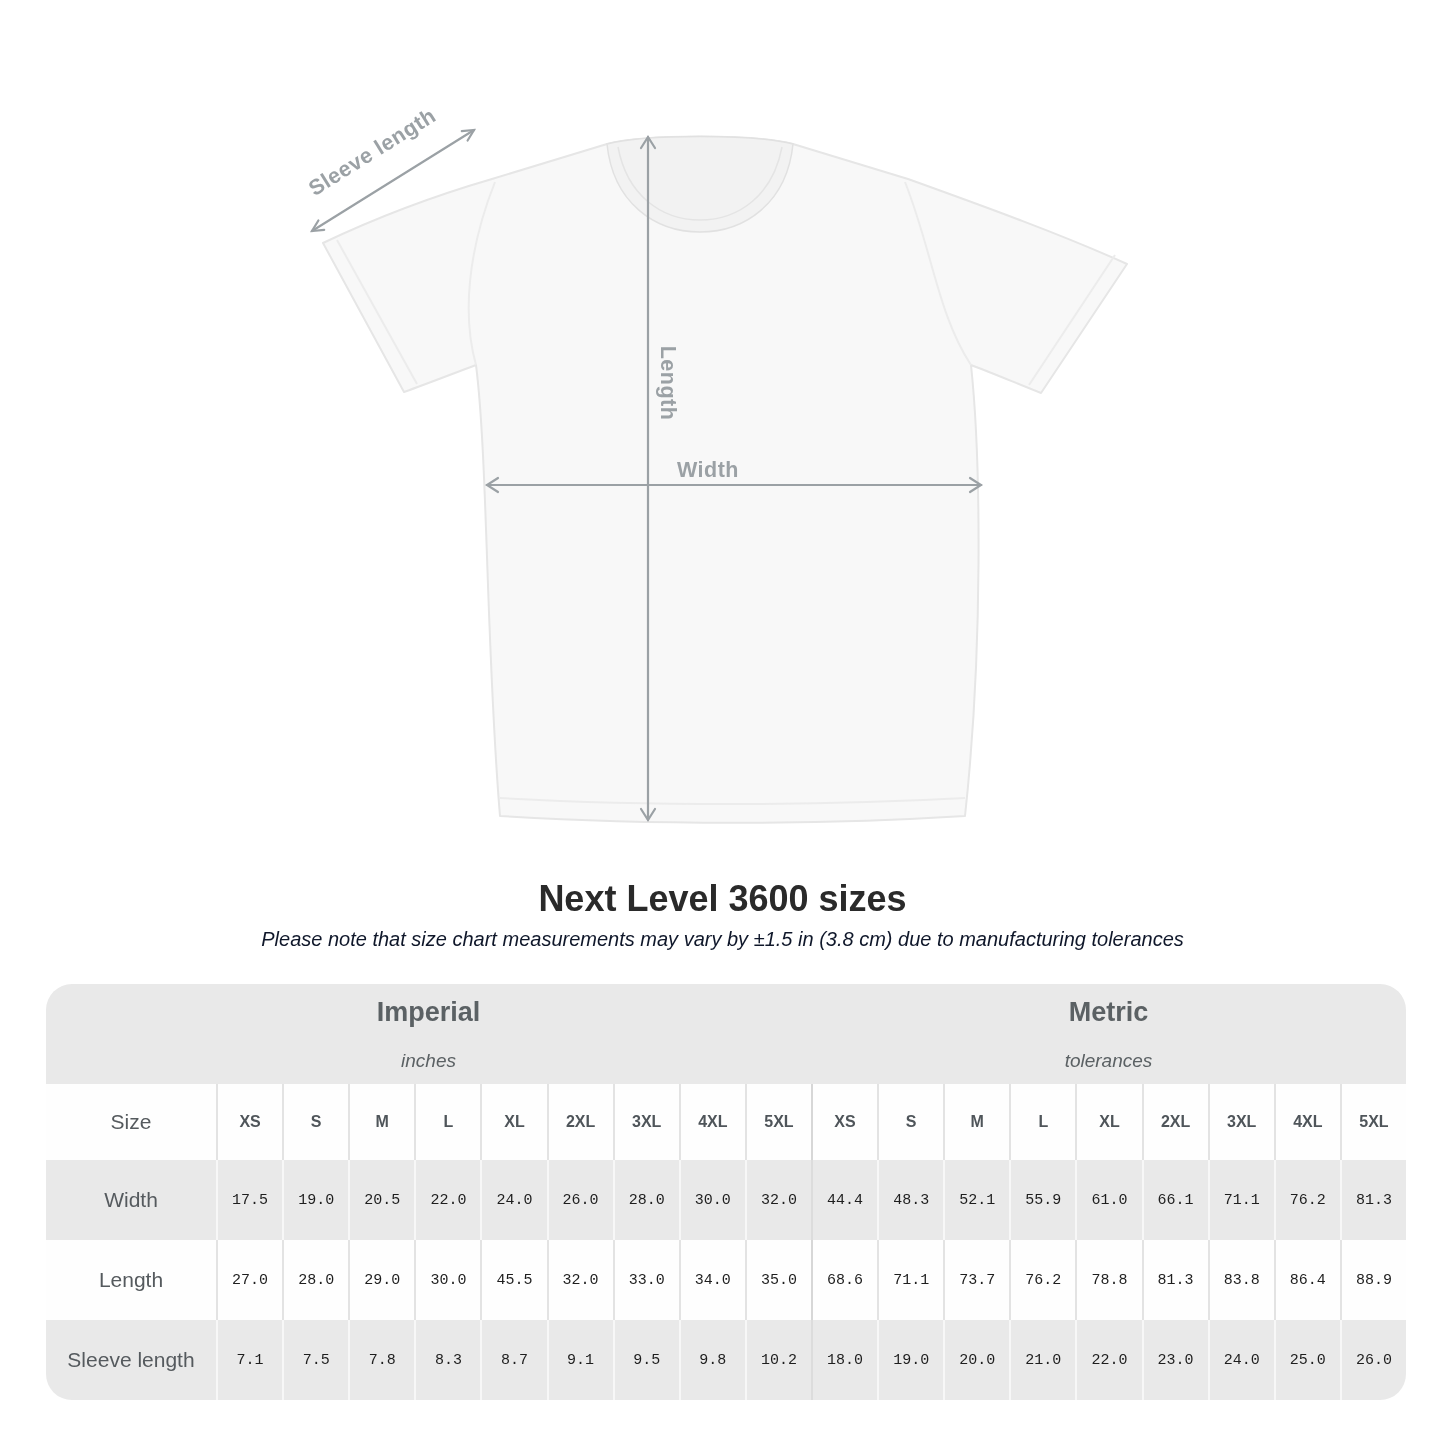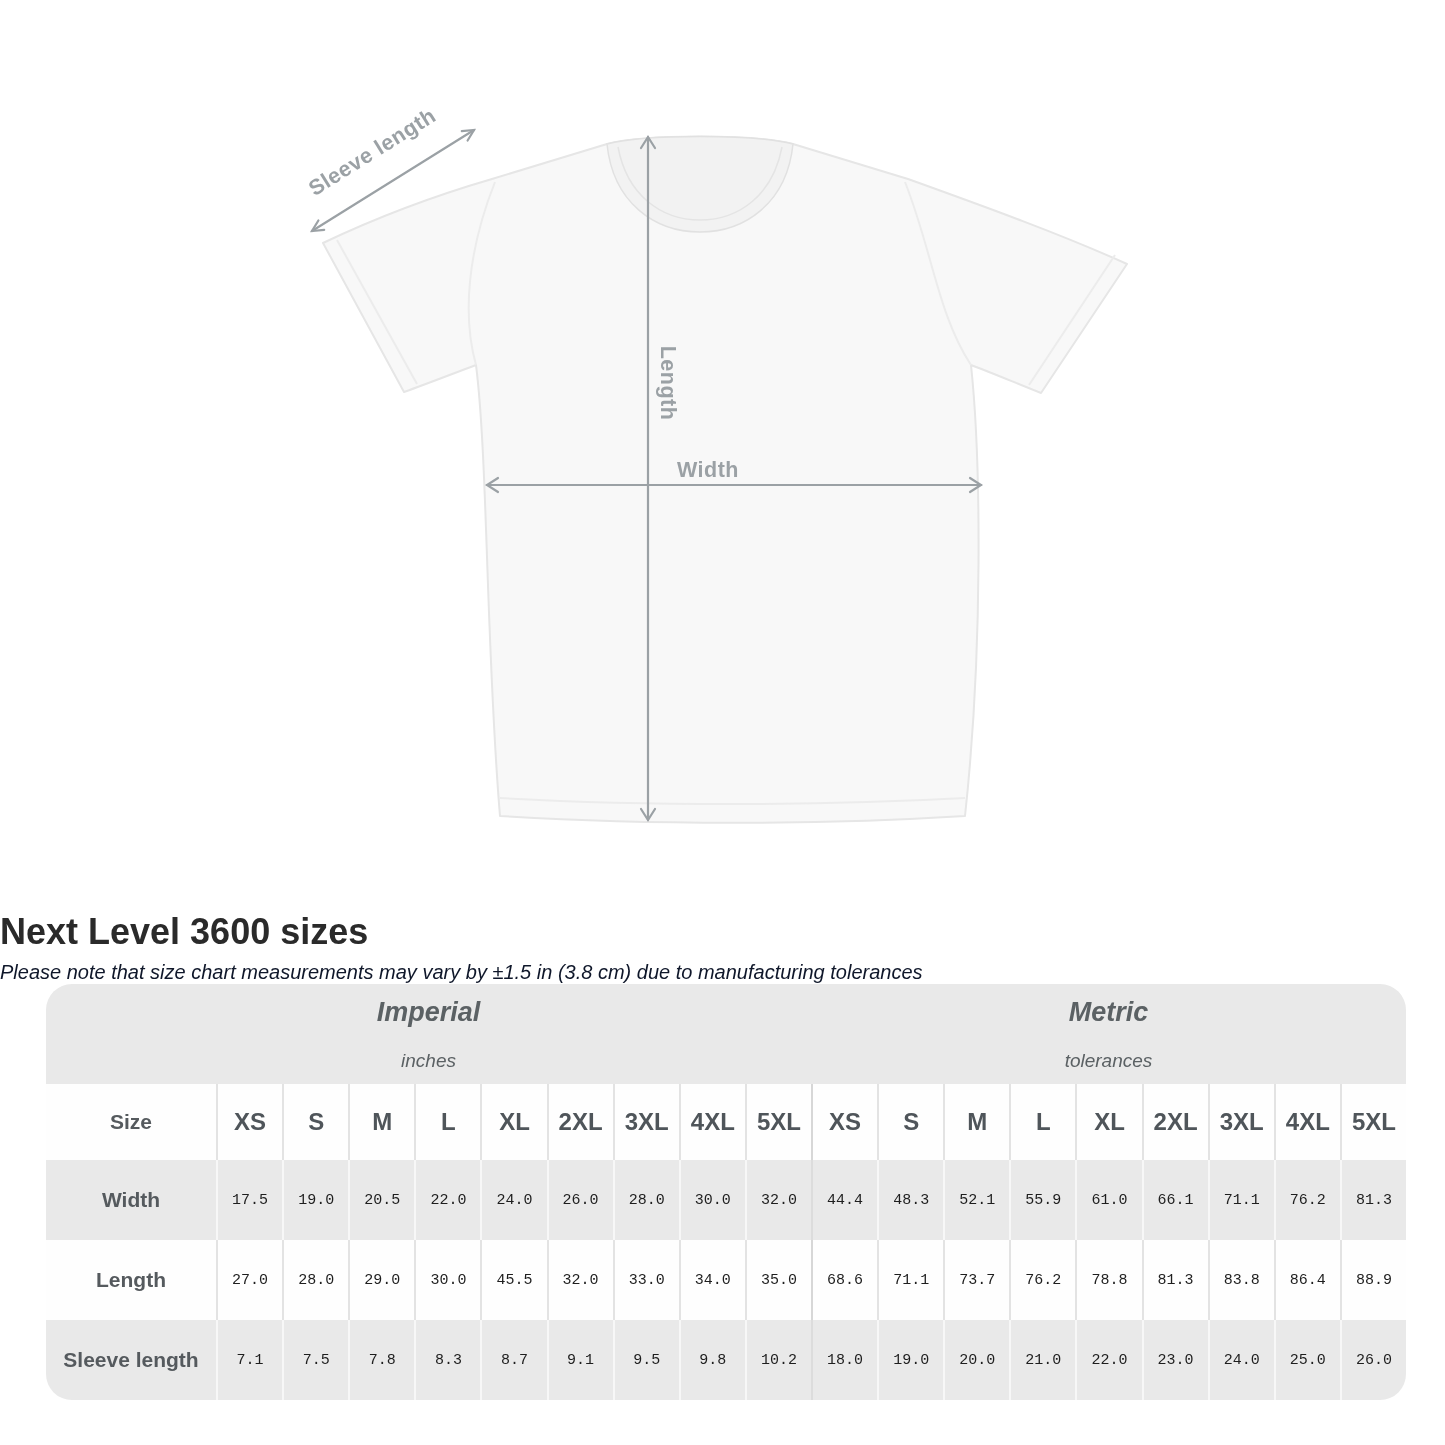--- a/index.html
+++ b/index.html
@@ -5,46 +5,46 @@
   html,body{margin:0;padding:0;background:#ffffff;}
   body{width:1445px;height:1445px;position:relative;overflow:hidden;
        font-family:"Liberation Sans","DejaVu Sans",sans-serif;}
 
   
   .figure-wrap{position:absolute;left:0;top:0;width:1445px;height:872px;}
   svg text{font-family:"Liberation Sans","DejaVu Sans",sans-serif;
            font-weight:bold;font-size:21.5px;fill:#9ba1a5;letter-spacing:.5px;}
 
   
-  .heading{position:absolute;left:0;top:911px;width:1445px;}
+  .heading{position:absolute;left:0;top:878px;width:1445px;text-align:center;}
   .title{font-size:36px;font-weight:bold;color:#2a2a2a;line-height:1.15;margin:0;}
   .note{font-size:20px;font-style:italic;color:#0f172a;margin-top:9px;}
 
   
   .table-wrap{position:absolute;left:46px;top:984px;width:1360px;}
   table{border-collapse:separate;border-spacing:0;table-layout:fixed;width:1360px;}
   col.c-label{width:170px;}
   th,td{padding:0;text-align:center;vertical-align:middle;font-weight:normal;}
 
   tr.row-units{height:100px;}
   tr.row-sizes{height:76px;}
   tr.row-data{height:80px;}
 
   .band{background:#e9e9e9;}
   .band-left{border-top-left-radius:26px;}
   .band-right{border-top-right-radius:26px;}
-  .unit-name{font-size:27px;font-weight:bold;font-style:italic;color:#5b6164;}
+  .unit-name{font-size:27px;font-weight:bold;color:#5b6164;}
   .unit-sub{font-size:19px;font-style:italic;color:#5b6164;margin-top:22px;}
 
   tr.row-sizes th, tr.row-sizes td{background:#fefefe;}
   tr.row-plain th, tr.row-plain td{background:#fefefe;}
   tr.row-shaded th, tr.row-shaded td{background:#e9e9e9;}
 
-  .size-cell{font-size:24px;font-weight:bold;color:#4f555a;}
-  .lbl-cell{font-size:21px;font-weight:bold;color:#555a5e;}
+  .size-cell{font-size:16px;font-weight:bold;color:#4f555a;}
+  .lbl-cell{font-size:21px;font-weight:normal;color:#555a5e;}
   .val-cell{font-size:15px;color:#1e1e1e;font-family:Liberation Mono, monospace;}
 
   tr.row-sizes td{border-left:2px solid #e3e3e3;}
   tr.row-plain  td{border-left:2px solid #e3e3e3;}
   tr.row-shaded td{border-left:2px solid #f7f7f7;}
   tr.row-sizes td.m-start, tr.row-plain td.m-start{border-left-color:#d7d7d7;}
   tr.row-shaded td.m-start{border-left-color:#dcdcdc;}
 
   tr.row-last th.lbl-cell{border-bottom-left-radius:26px;}
   tr.row-last td:last-child{border-bottom-right-radius:26px;}

